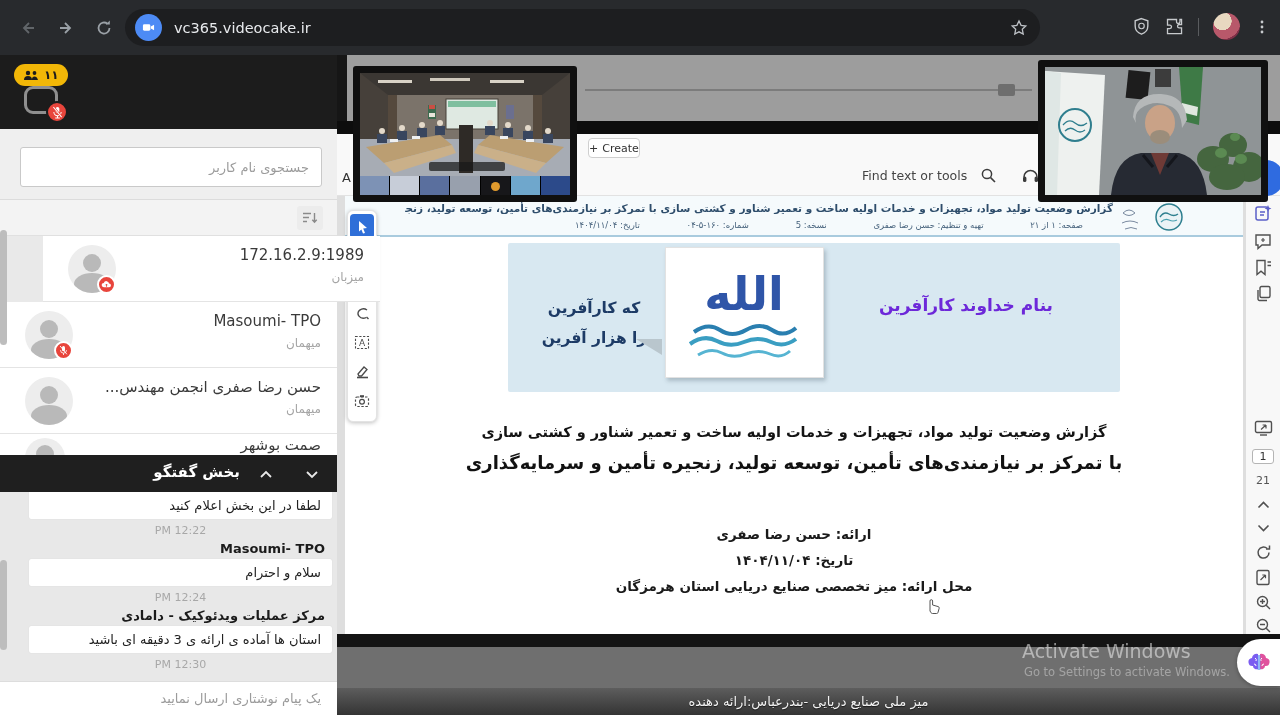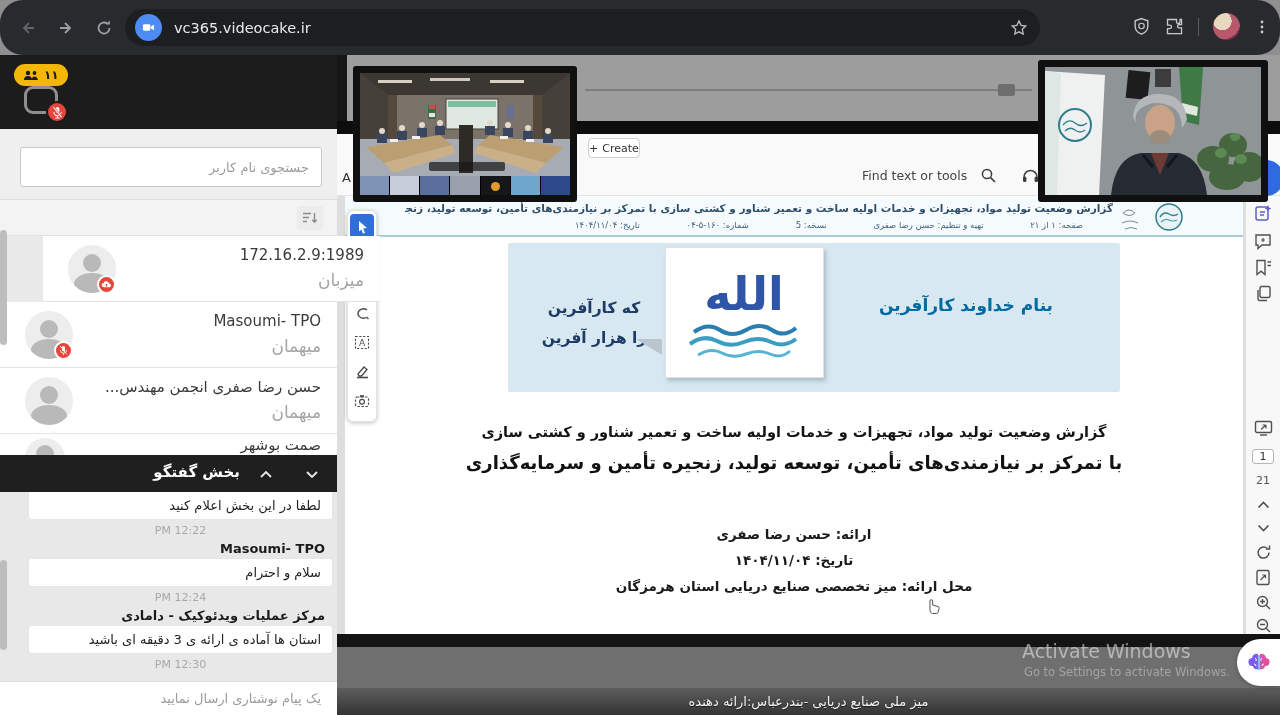--- a/index.html
+++ b/index.html
@@ -3,21 +3,21 @@
 <meta charset="utf-8">
 <style>
   * { margin:0; padding:0; box-sizing:border-box; }
   html,body { width:1280px; height:715px; overflow:hidden; background:#000; }
   body { font-family:"DejaVu Sans", sans-serif; }
   #app { position:relative; width:1280px; height:715px; background:#8f8f8f; overflow:hidden; }
   .abs { position:absolute; }
   svg { display:block; }
 
   
-  .chrome { left:0; top:0; width:1280px; height:55px; background:#282a2d; z-index:40;border-radius:23px; }
+  .chrome { left:0; top:0; width:1280px; height:55px; background:#282a2d; z-index:40; }
   .nav-ic { top:14px; width:28px; height:28px; display:flex; align-items:center; justify-content:center; color:#9aa0a6; }
   .omnibox { left:125px; top:9px; width:915px; height:37px; background:#1d1e20; border-radius:19px; display:flex; align-items:center; }
   .cam-circle { width:27px; height:27px; border-radius:50%; background:#4d8bf5; margin-left:10px; display:flex; align-items:center; justify-content:center; }
   .url { color:#e8eaed; font-size:14.5px; margin-left:12px; flex:1; }
   .star { margin-right:12px; color:#bdc1c6; }
   .chrome-right { display:flex; align-items:center; gap:14px; right:10px; top:13px; color:#c7cacd; }
   .avatar-chrome { width:27px; height:27px; border-radius:50%; background:radial-gradient(circle at 35% 30%, #e8d8c0 0 35%, #b8586a 36% 70%, #803048 71%); }
   .vsep { width:1px; height:18px; background:#5a5c5f; }
 
   
@@ -29,21 +29,21 @@
   .sb-search-wrap { left:0; top:74px; width:337px; height:71px; background:#efefef; border-bottom:1px solid #dcdcdc; }
   .sb-search { left:20px; top:18px; width:302px; height:40px; background:#fff; border:1px solid #c9c9c9; border-radius:3px; direction:rtl; padding:0 12px; font-size:13px; color:#444; font-family:"DejaVu Sans",sans-serif; }
   .sb-search::placeholder { color:#9b9b9b; }
   .list-head { left:0; top:145px; width:337px; height:36px; background:#f3f3f3; border-bottom:1px solid #e0e0e0; }
   .sort-btn { right:14px; top:6px; width:26px; height:24px; color:#8a8a8a; display:flex; align-items:center; justify-content:center; background:#ececec; border-radius:3px; }
   .p-row { left:0; width:337px; height:66px; background:#fff; border-bottom:1px solid #e4e4e4; }
   .p-ava { left:25px; top:9px; width:48px; height:48px; border-radius:50%; background:#ededed; overflow:hidden; }
   .p-ava .head { position:absolute; left:15px; top:9px; width:18px; height:18px; border-radius:50%; background:#b9b9b9; }
   .p-ava .bod { position:absolute; left:6px; top:28px; width:36px; height:22px; border-radius:50%; background:#b9b9b9; }
   .p-name { right:16px; top:10px; left:86px; text-align:right; font-size:15px; color:#3a3a3a; direction:rtl; white-space:nowrap; overflow:hidden; }
-  .p-role { right:16px; top:34px; left:86px; text-align:right; font-size:17px; color:#a5a5a5; direction:rtl; }
+  .p-role { right:16px; top:34px; left:86px; text-align:right; font-size:12px; color:#a5a5a5; direction:rtl; }
   .p-badge { left:54px; top:39px; width:19px; height:19px; border:2px solid #fff; }
   .chat-head { left:0; top:400px; width:337px; height:37px; background:#1f1f1f; z-index:5; }
   .chat-title { right:97px; top:8px; color:#fff; font-size:15px; font-weight:bold; direction:rtl; }
   .chev-btn { top:9px; width:26px; height:20px; color:#e8e8e8; display:flex; align-items:center; justify-content:center; }
   .chat-area { left:0; top:437px; width:337px; height:189px; background:#e8e8e8; overflow:hidden;padding-left:24px; }
   .bubble { position:relative; margin:3px 5px 0 5px; background:#fff; border-radius:2px; padding:6px 11px; font-size:13px; color:#222; text-align:right; direction:rtl; box-shadow:0 0 1px rgba(0,0,0,.15); }
   .msg-time { text-align:center; color:#a8a8a8; font-size:11px; margin-top:5px; }
   .msg-sender { text-align:right; direction:rtl; color:#1b1b1b; font-weight:bold; font-size:13px; margin:4px 12px 2px 0; }
   .chat-input-wrap { left:0; top:626px; width:337px; height:34px; background:#fff; border-top:1px solid #ddd; }
   .chat-input { width:100%; height:100%; border:0; direction:rtl; padding:0 16px; font-size:13px; color:#444; font-family:"DejaVu Sans",sans-serif; background:transparent; }
@@ -61,21 +61,21 @@
   .left-a { left:342px; top:170px; font-size:13px; color:#333; z-index:1; }
   .find-bar { left:862px; top:163px; height:24px; display:flex; align-items:center; gap:8px; color:#444; font-size:12.5px; z-index:3; }
   .tb-ic { color:#3c3c3c; display:flex; align-items:center; justify-content:center; width:26px; height:24px; }
 
   .viewport { left:337px; top:196px; width:943px; height:438px; background:#dedede; }
   .page { left:345px; top:196px; width:898px; height:438px; background:#fff; z-index:1; }
   .letterhead { left:0; top:0; width:898px; height:41px; background:#f5fafc; border-bottom:2px solid #a9cbde; }
   .lh-title { position:absolute; right:130px; left:60px; top:6px; text-align:center; font-size:10.5px; font-weight:bold; color:#2e4d6b; direction:rtl; white-space:nowrap; overflow:hidden; }
   .lh-meta { position:absolute; right:160px; left:230px; top:24px; display:flex; flex-direction:row-reverse; justify-content:space-between; font-size:8.5px; color:#46627c; direction:rtl; }
   .bis-panel { left:163px; top:47px; width:612px; height:149px; background:#d8e8f1; border-radius:2px; }
-  .bis-right { position:absolute; right:28px; top:52px; width:252px; text-align:center; color:#0369a1; font-weight:bold; font-size:17px; direction:rtl; }
+  .bis-right { position:absolute; right:28px; top:52px; width:252px; text-align:center; color:#6d28d9; font-weight:bold; font-size:17px; direction:rtl; }
   .bis-left { position:absolute; left:16px; top:50px; width:140px; text-align:center; color:#1d3b66; font-weight:bold; font-size:15.5px; direction:rtl; line-height:30px; }
   .callig-box { position:absolute; left:157px; top:4px; width:159px; height:131px; background:#fff; border:1px solid #e2e2e2; box-shadow:2px 3px 4px rgba(90,110,120,.35); }
   .bis-tail { position:absolute; left:128px; top:96px; width:0; height:0; border-top:16px solid #b9c6cd; border-left:26px solid transparent; }
   .doc-t1 { left:0; top:228px; width:898px; text-align:center; font-size:14.5px; font-weight:bold; color:#141414; direction:rtl; }
   .doc-t2 { left:0; top:256px; width:898px; text-align:center; font-size:18px; font-weight:bold; color:#111; direction:rtl; }
   .doc-meta { left:0; width:898px; text-align:center; font-size:13.5px; font-weight:bold; color:#1a1a1a; direction:rtl; }
 
   .left-tools { left:347px; top:210px; width:30px; height:212px; background:#fff; border:1px solid #e3e3e3; border-radius:6px; box-shadow:0 1px 4px rgba(0,0,0,.25); z-index:3; display:flex; flex-direction:column; align-items:center; padding-top:3px; gap:4px; }
   .tool { width:24px; height:25px; border-radius:4px; display:flex; align-items:center; justify-content:center; color:#4a4a4a; }
   .tool.sel { background:#2f6fd8; color:#fff; }

